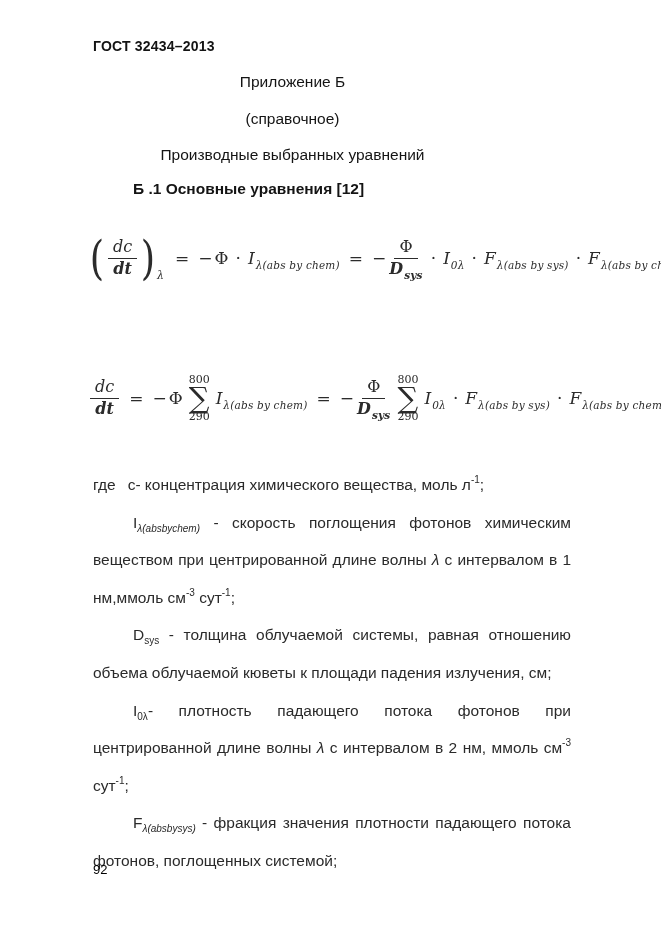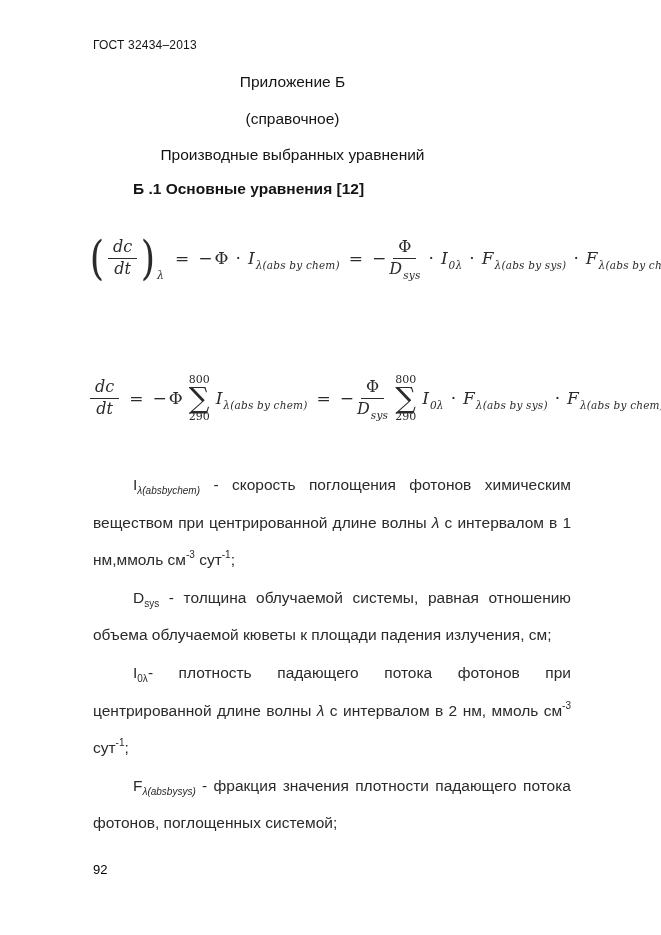--- a/index.html
+++ b/index.html
@@ -8,21 +8,21 @@
     width: 661px; height: 935px;
     background: #ffffff;
     font-family: "Liberation Sans", sans-serif;
     color: #262626;
     overflow: hidden;
     margin: 0 auto;
   }
   
   .doc-number {
     position: absolute; left: 93px; top: 38px;
-    font-size: 12px; font-weight: normal; color: #141414;
+    font-size: 14px; font-weight: bold; color: #141414;
     letter-spacing: 0.2px;
   }
   .chead {
     position: absolute; left: 0; width: 585px;
     text-align: center; font-size: 15.5px; font-weight: normal; color: #141414;
   }
   .t-appendix { top: 73px; }
   .t-kind     { top: 110px; }
   .t-heading  { top: 146px; }
   .shead {
@@ -35,21 +35,21 @@
     display: flex; align-items: center;
     font-family: "DejaVu Serif", serif;
     font-size: 17px; color: #2b2b2b;
     white-space: nowrap;
   }
   .eq1 { top: 226px; height: 64px; }
   .eq2 { top: 352px; height: 92px; }
   .it  { font-style: italic; }
   .frac { display: inline-flex; flex-direction: column; align-items: center; margin: 0 2px; font-size: 16px; line-height: 1.15; text-align: right; }
   .frac .num { padding: 0 5px 1px; border-bottom: 1.3px solid #2b2b2b; }
-  .frac .den { padding-top: 1px; }
+  .frac .den { padding-top: 1px; font-weight: bold; }
   .bigparen {
     font-size: 46px; line-height: 0.7; font-weight: 400;
     transform: scaleX(0.8); color: #2b2b2b;
   }
   .psub { align-self: flex-end; font-size: 11px; margin: 0 3px 8px 0; }
   .op   { margin: 0 8px; }
   .tok  { margin: 0 1px; }
   .dot  { margin: 0 6px; }
   .vargrp { margin: 0 1px; }
   sub.esub {
@@ -141,20 +141,21 @@
     </span>
     <span class="vargrp"><span class="it">I</span><sub class="esub">0λ</sub></span>
     <span class="dot">·</span>
     <span class="vargrp"><span class="it">F</span><sub class="esub">λ(abs by sys)</sub></span>
     <span class="dot">·</span>
     <span class="vargrp"><span class="it">F</span><sub class="esub">λ(abs by chem)</sub></span>
 
   </div>
 
   <div class="defs">
+    <p><span>где</span><span class="gap"></span><span>c-</span><span> концентрация химического вещества, моль л</span><sup>-1</sup><span>;</span></p>
     <p class="ind"><span>I</span><sub class="it">λ(absbychem)</sub><span> - скорость поглощения фотонов химическим веществом при центрированной длине волны </span><span class="it">λ</span><span> с интервалом в 1 нм,ммоль см</span><sup>-3</sup><span> сут</span><sup>-1</sup><span>;</span></p>
     <p class="ind"><span>D</span><sub>sys</sub><span> - толщина облучаемой системы, равная отношению объема облучаемой кюветы к площади падения излучения, см;</span></p>
     <p class="ind"><span>I</span><sub>0λ</sub><span>- плотность падающего потока фотонов при центрированной длине волны </span><span class="it">λ</span><span> с интервалом в 2 нм, ммоль см</span><sup>-3</sup><span> сут</span><sup>-1</sup><span>;</span></p>
     <p class="ind"><span>F</span><sub class="it">λ(absbysys)</sub><span> - фракция значения плотности падающего потока фотонов, поглощенных системой;</span></p>
   </div>
 
   <div class="page-number">92</div>
 
 </div>
 

